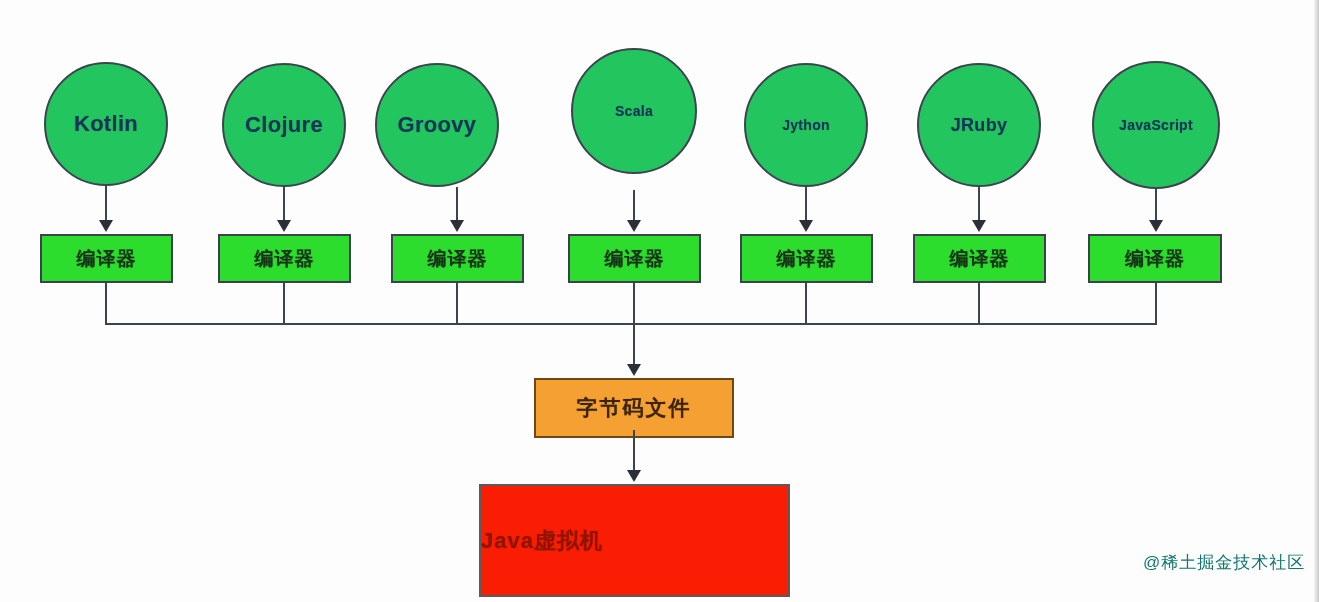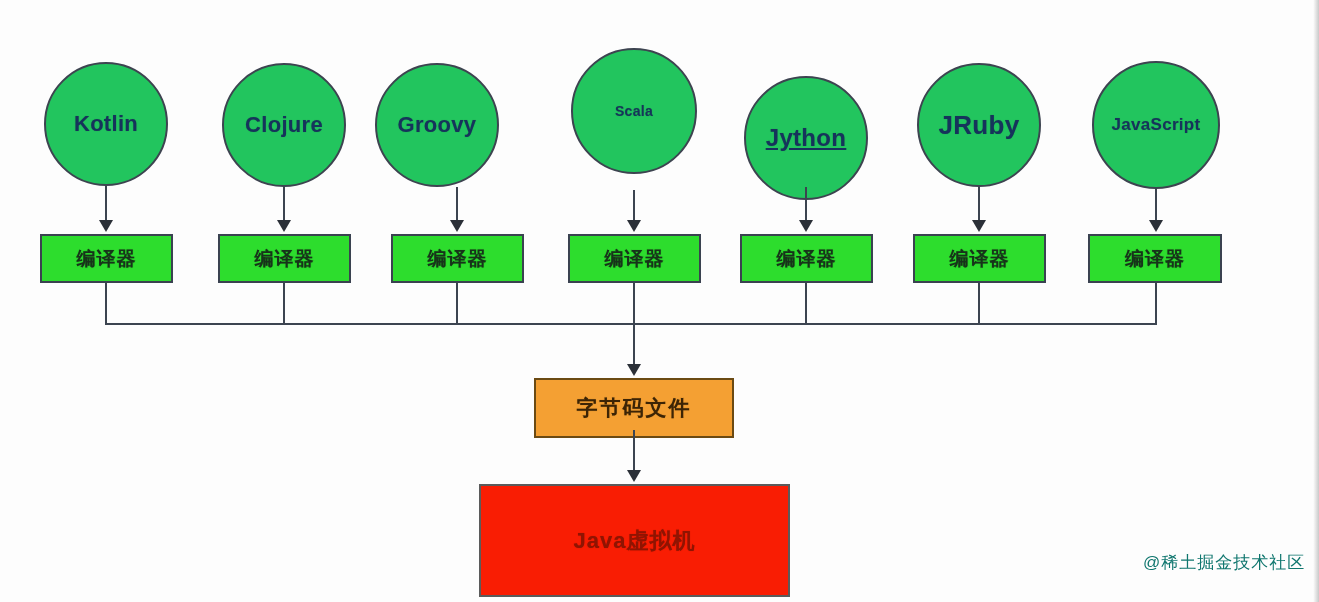--- a/index.html
+++ b/index.html
@@ -68,21 +68,20 @@
     letter-spacing: 2px;
     text-shadow: 0 0 1px rgba(0,0,0,0.3);
   }
   .jvm-box {
     position: absolute;
     background: #f91d03;
     border: 2px solid #5b5b5b;
     box-sizing: border-box;
     display: flex;
     align-items: center;
-    justify-content: center;
     color: #8f1402;
     font-weight: bold;
     font-size: 22px;
     letter-spacing: 1px;
     text-shadow: 0 0 1px rgba(0,0,0,0.3);
   }
   .v-line {
     position: absolute;
     width: 2px;
     background: #3c4450;
@@ -119,27 +118,27 @@
   </div>
   <div class="lang-circle" style="left:222px; top:63px; width:124px; height:124px; font-size:22px;">
     <span>Clojure</span>
   </div>
   <div class="lang-circle" style="left:375px; top:63px; width:124px; height:124px; font-size:22px;">
     <span>Groovy</span>
   </div>
   <div class="lang-circle" style="left:571px; top:48px; width:126px; height:126px; font-size:14px;">
     <span>Scala</span>
   </div>
-  <div class="lang-circle" style="left:744px; top:76px; width:124px; height:124px; font-size:24px;text-decoration:underline;">
+  <div class="lang-circle" style="left:744px; top:63px; width:124px; height:124px; font-size:14px;">
     <span>Jython</span>
   </div>
-  <div class="lang-circle" style="left:917px; top:63px; width:124px; height:124px; font-size:26px;">
+  <div class="lang-circle" style="left:917px; top:63px; width:124px; height:124px; font-size:18px;">
     <span>JRuby</span>
   </div>
-  <div class="lang-circle" style="left:1092px; top:61px; width:128px; height:128px; font-size:17px;text-align:right;">
+  <div class="lang-circle" style="left:1092px; top:61px; width:128px; height:128px; font-size:14px;text-align:right;">
     <span>JavaScript</span>
   </div>
 
   <div class="v-line" style="left:105px; top:186px; height:36px;"></div>
   <div class="arrow-head" style="left:99px; top:220px;"></div>
 
   <div class="v-line" style="left:283px; top:187px; height:35px;"></div>
   <div class="arrow-head" style="left:277px; top:220px;"></div>
 
   <div class="v-line" style="left:456px; top:187px; height:35px;"></div>

